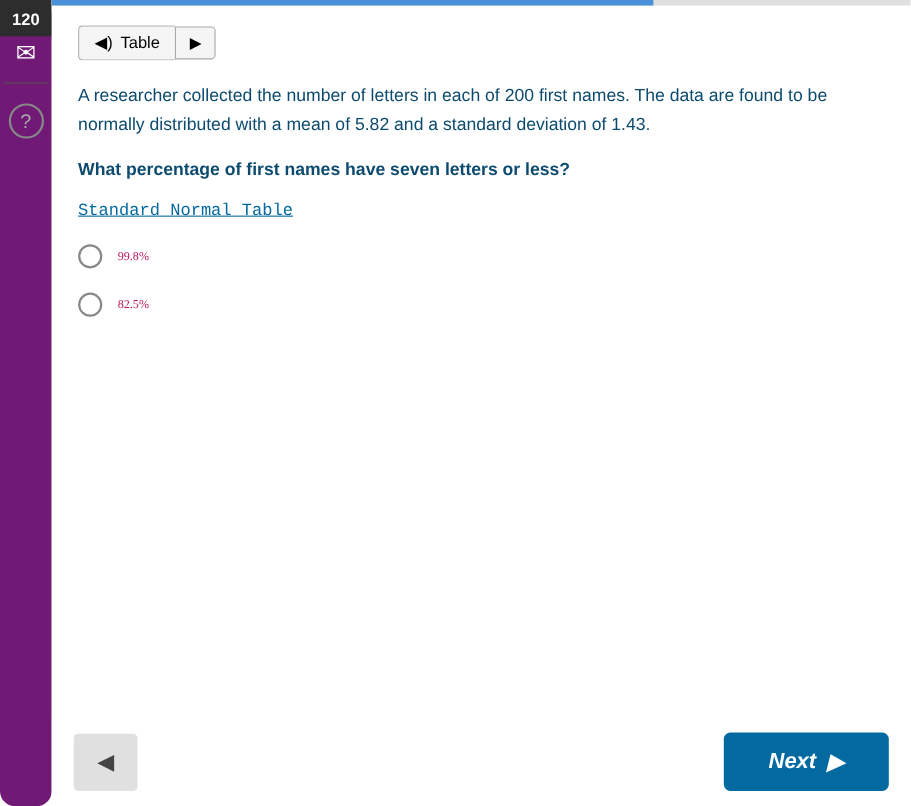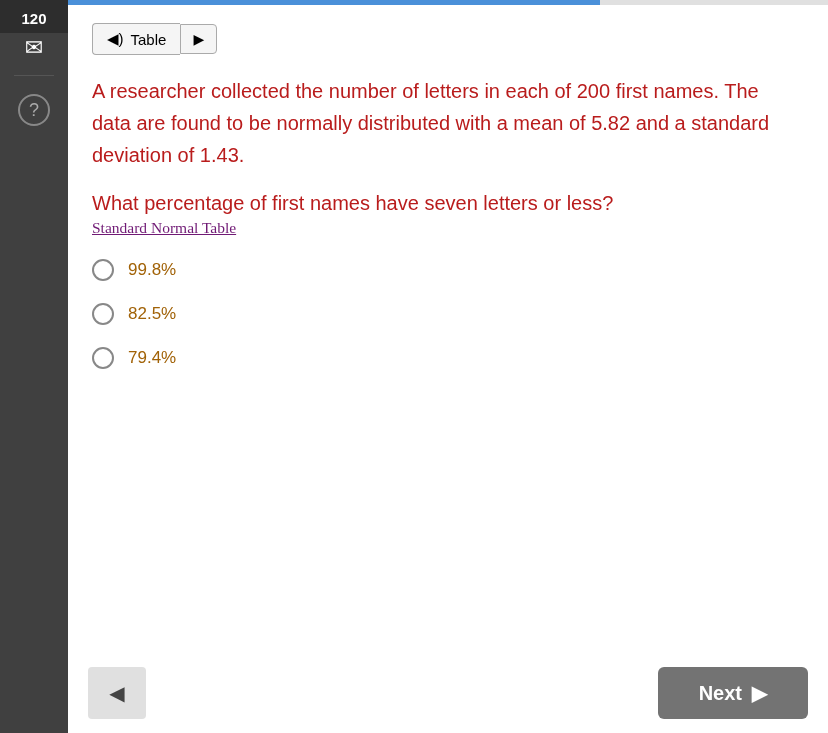--- a/index.html
+++ b/index.html
@@ -7,27 +7,28 @@
       font-family: Georgia, 'Times New Roman', serif;
       background: #fff;
       width: 828px;
       height: 733px;
       display: flex;
       overflow: hidden;
     }
 
     
     .sidebar {
-      width: 68px;
-      background: #404040;
+      width: 47px;
+      background: #701a75;
       display: flex;
       flex-direction: column;
       align-items: center;
       padding-top: 0;
       flex-shrink: 0;
+      border-radius: 14px;
     }
     .sidebar-number-badge {
       background: #2d2d2d;
       color: #fff;
       font-size: 15px;
       font-weight: bold;
       width: 100%;
       text-align: center;
       padding: 10px 0 6px 0;
       font-family: Arial, sans-serif;
@@ -116,34 +117,34 @@
       padding: 6px 12px;
       cursor: pointer;
       border-radius: 0 4px 4px 0;
       font-size: 14px;
       display: flex;
       align-items: center;
     }
 
     
     .question-text {
-      font-size: 20px;
+      font-size: 16px;
       line-height: 1.6;
-      color: #b91c1c;
+      color: #0c4a6e;
       margin-bottom: 16px;
       font-family: Arial, sans-serif;
     }
 
     
     .resource-link {
-      color: #701a75;
+      color: #0369a1;
       text-decoration: underline;
       cursor: pointer;
       font-size: 15.5px;
-      font-family: Liberation Serif, serif;
+      font-family: Liberation Mono, monospace;
       display: block;
       margin-bottom: 10px;
     }
     .resource-link:last-of-type {
       margin-bottom: 22px;
     }
 
     
     .options-area {
       margin-top: 8px;
@@ -157,23 +158,23 @@
     }
     .radio-circle {
       width: 22px;
       height: 22px;
       border-radius: 50%;
       border: 2px solid #888;
       flex-shrink: 0;
       background: #fff;
     }
     .option-label {
-      font-size: 17px;
-      font-family: Liberation Sans, sans-serif;
-      color: #a16207;
+      font-size: 11px;
+      font-family: Liberation Serif, serif;
+      color: #be185d;
     }
 
     
     .bottom-nav {
       display: flex;
       align-items: center;
       justify-content: space-between;
       padding: 12px 20px 14px 20px;
       border-top: none;
       background: #fff;
@@ -185,34 +186,35 @@
       border: none;
       border-radius: 4px;
       font-size: 20px;
       cursor: pointer;
       display: flex;
       align-items: center;
       justify-content: center;
       color: #444;
     }
     .next-button {
-      background: #737373;
+      background: #0369a1;
       color: #fff;
       border: none;
       border-radius: 6px;
       font-size: 20px;
       font-family: Arial, sans-serif;
       font-weight: bold;
       padding: 14px 38px;
       cursor: pointer;
       display: flex;
       align-items: center;
       gap: 10px;
       min-width: 150px;
       justify-content: center;
+      font-style: italic;
     }
   </style>
 </head>
 <body>
 
 <div class="sidebar">
   <div class="sidebar-number-badge">120</div>
   <div class="sidebar-envelope-icon">✉</div>
   <div class="sidebar-divider"></div>
   <div class="sidebar-help-icon">?</div>
@@ -232,41 +234,37 @@
         <span>Table</span>
       </button>
       <button class="play-button">
         <span>▶</span>
       </button>
     </div>
 
     <div class="question-text">
       <span>A researcher collected the number of letters in each of 200 first names. The data are found to be normally distributed with a mean of 5.82 and a standard deviation of 1.43.</span>
     </div>
-    <div class="question-text" style="margin-bottom: 0;">What percentage of first names have seven letters or less?</div>
+    <div class="question-text" style="margin-bottom: 14px; font-weight: bold;">What percentage of first names have seven letters or less?</div>
 
     <a class="resource-link">Standard Normal Table</a>
 
     <div class="options-area">
 
       <div class="option-item">
         <div class="radio-circle"></div>
         <span class="option-label">99.8%</span>
       </div>
 
 
       <div class="option-item">
         <div class="radio-circle"></div>
         <span class="option-label">82.5%</span>
       </div>
 
-      <div class="option-item">
-        <div class="radio-circle"></div>
-        <span class="option-label">79.4%</span>
-      </div>
 
     </div>
   </div>
 
   <div class="bottom-nav">
     <button class="back-button">
       <span>◀</span>
     </button>
     <button class="next-button">
       <span>Next</span>

